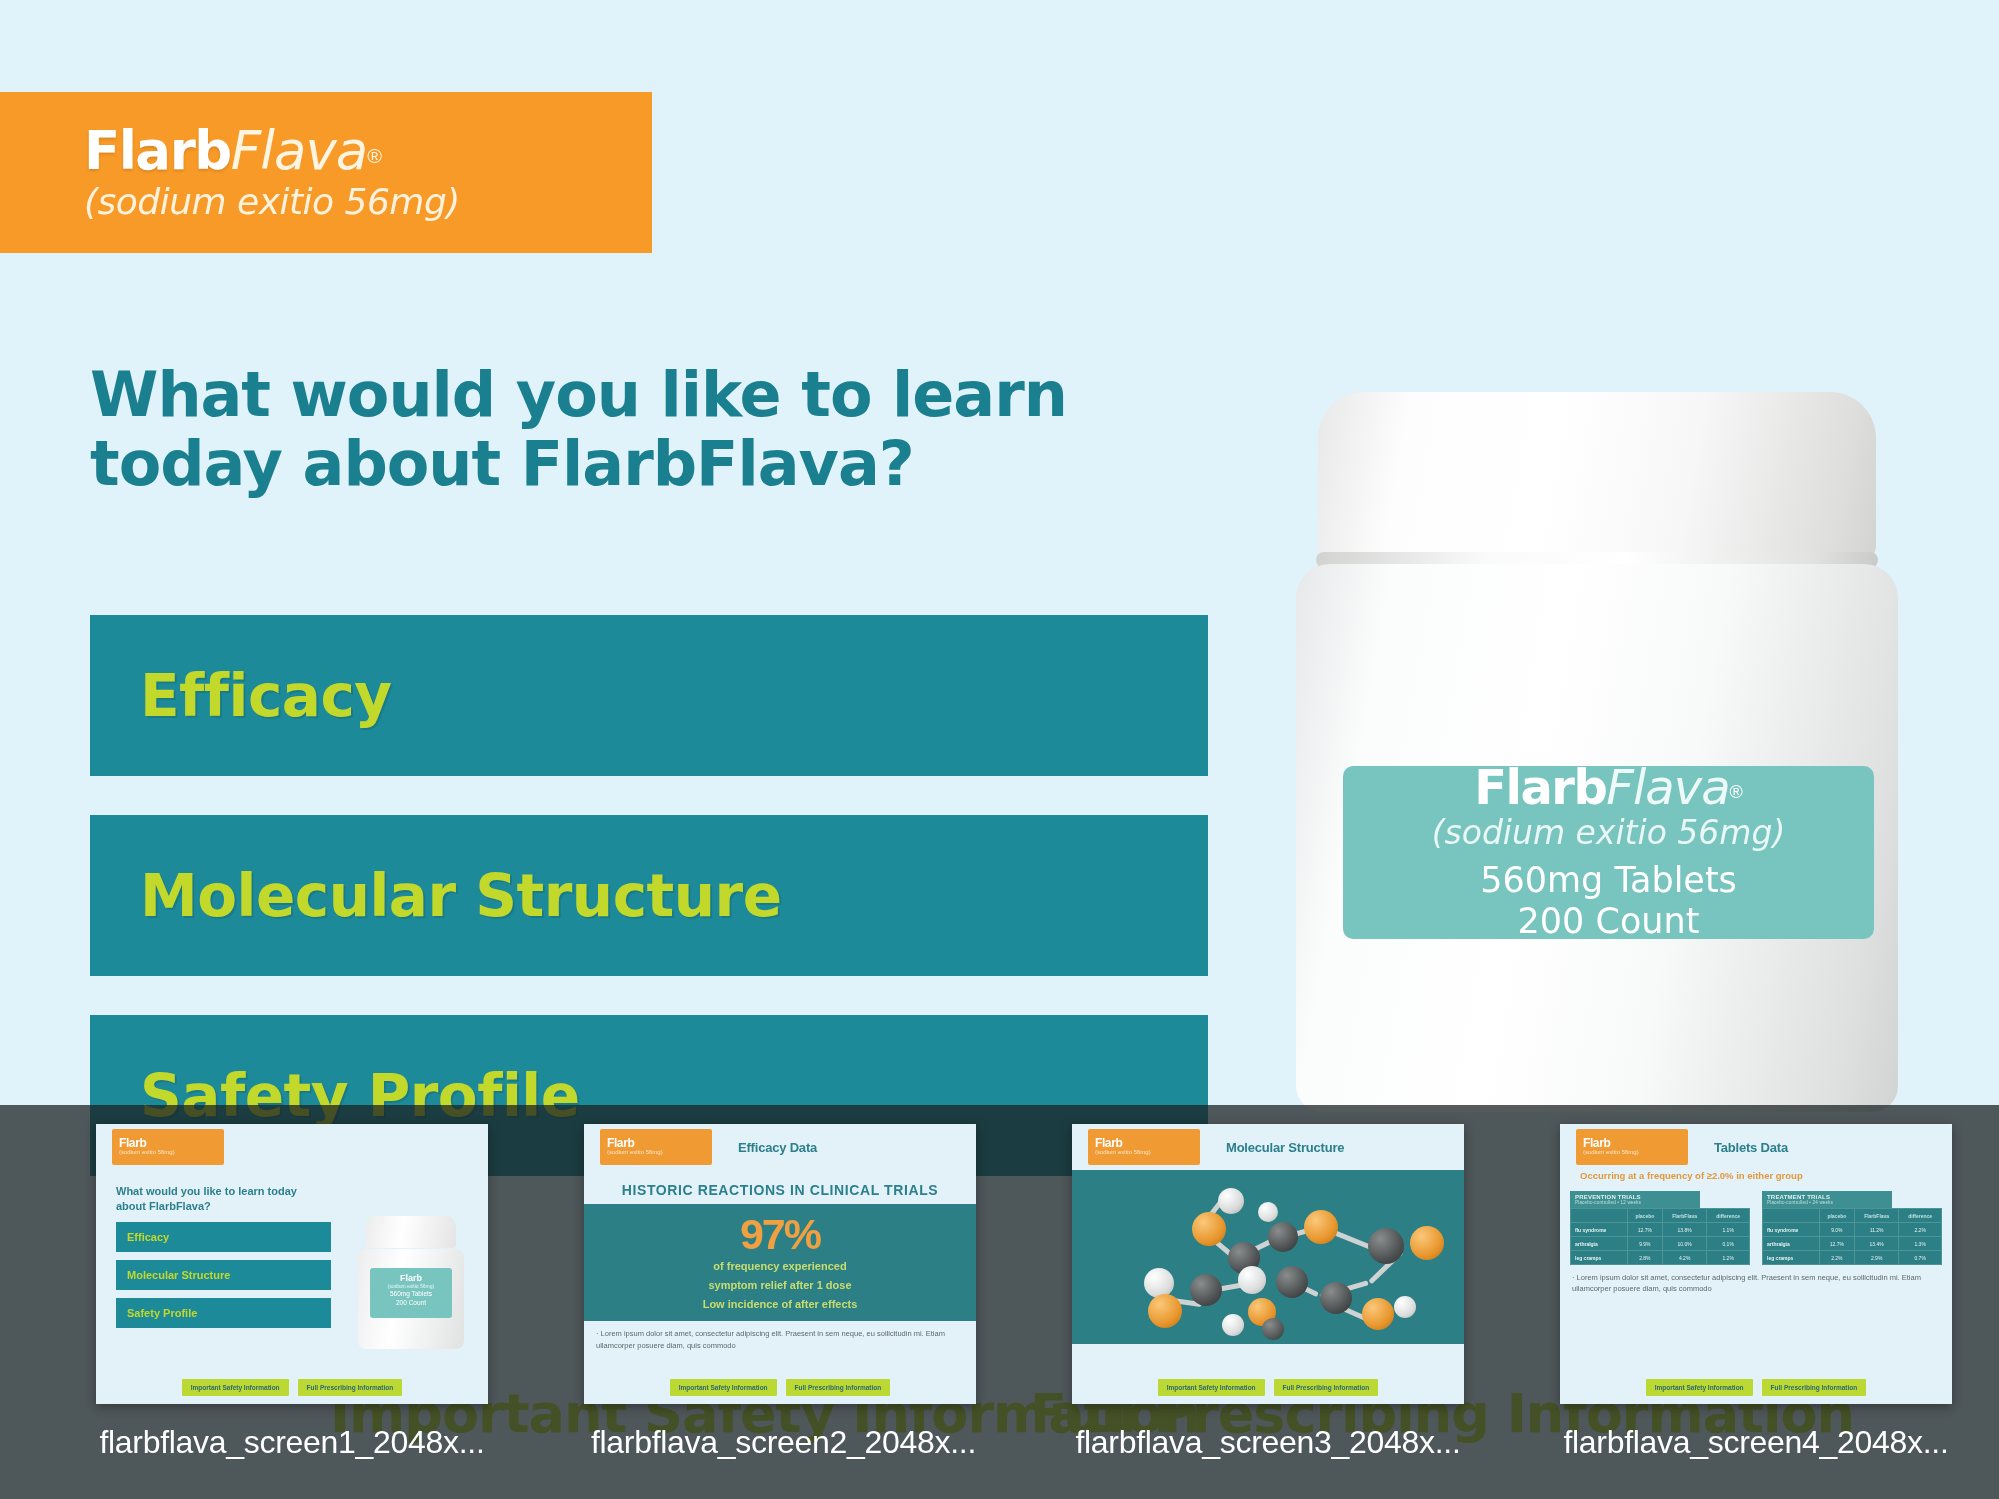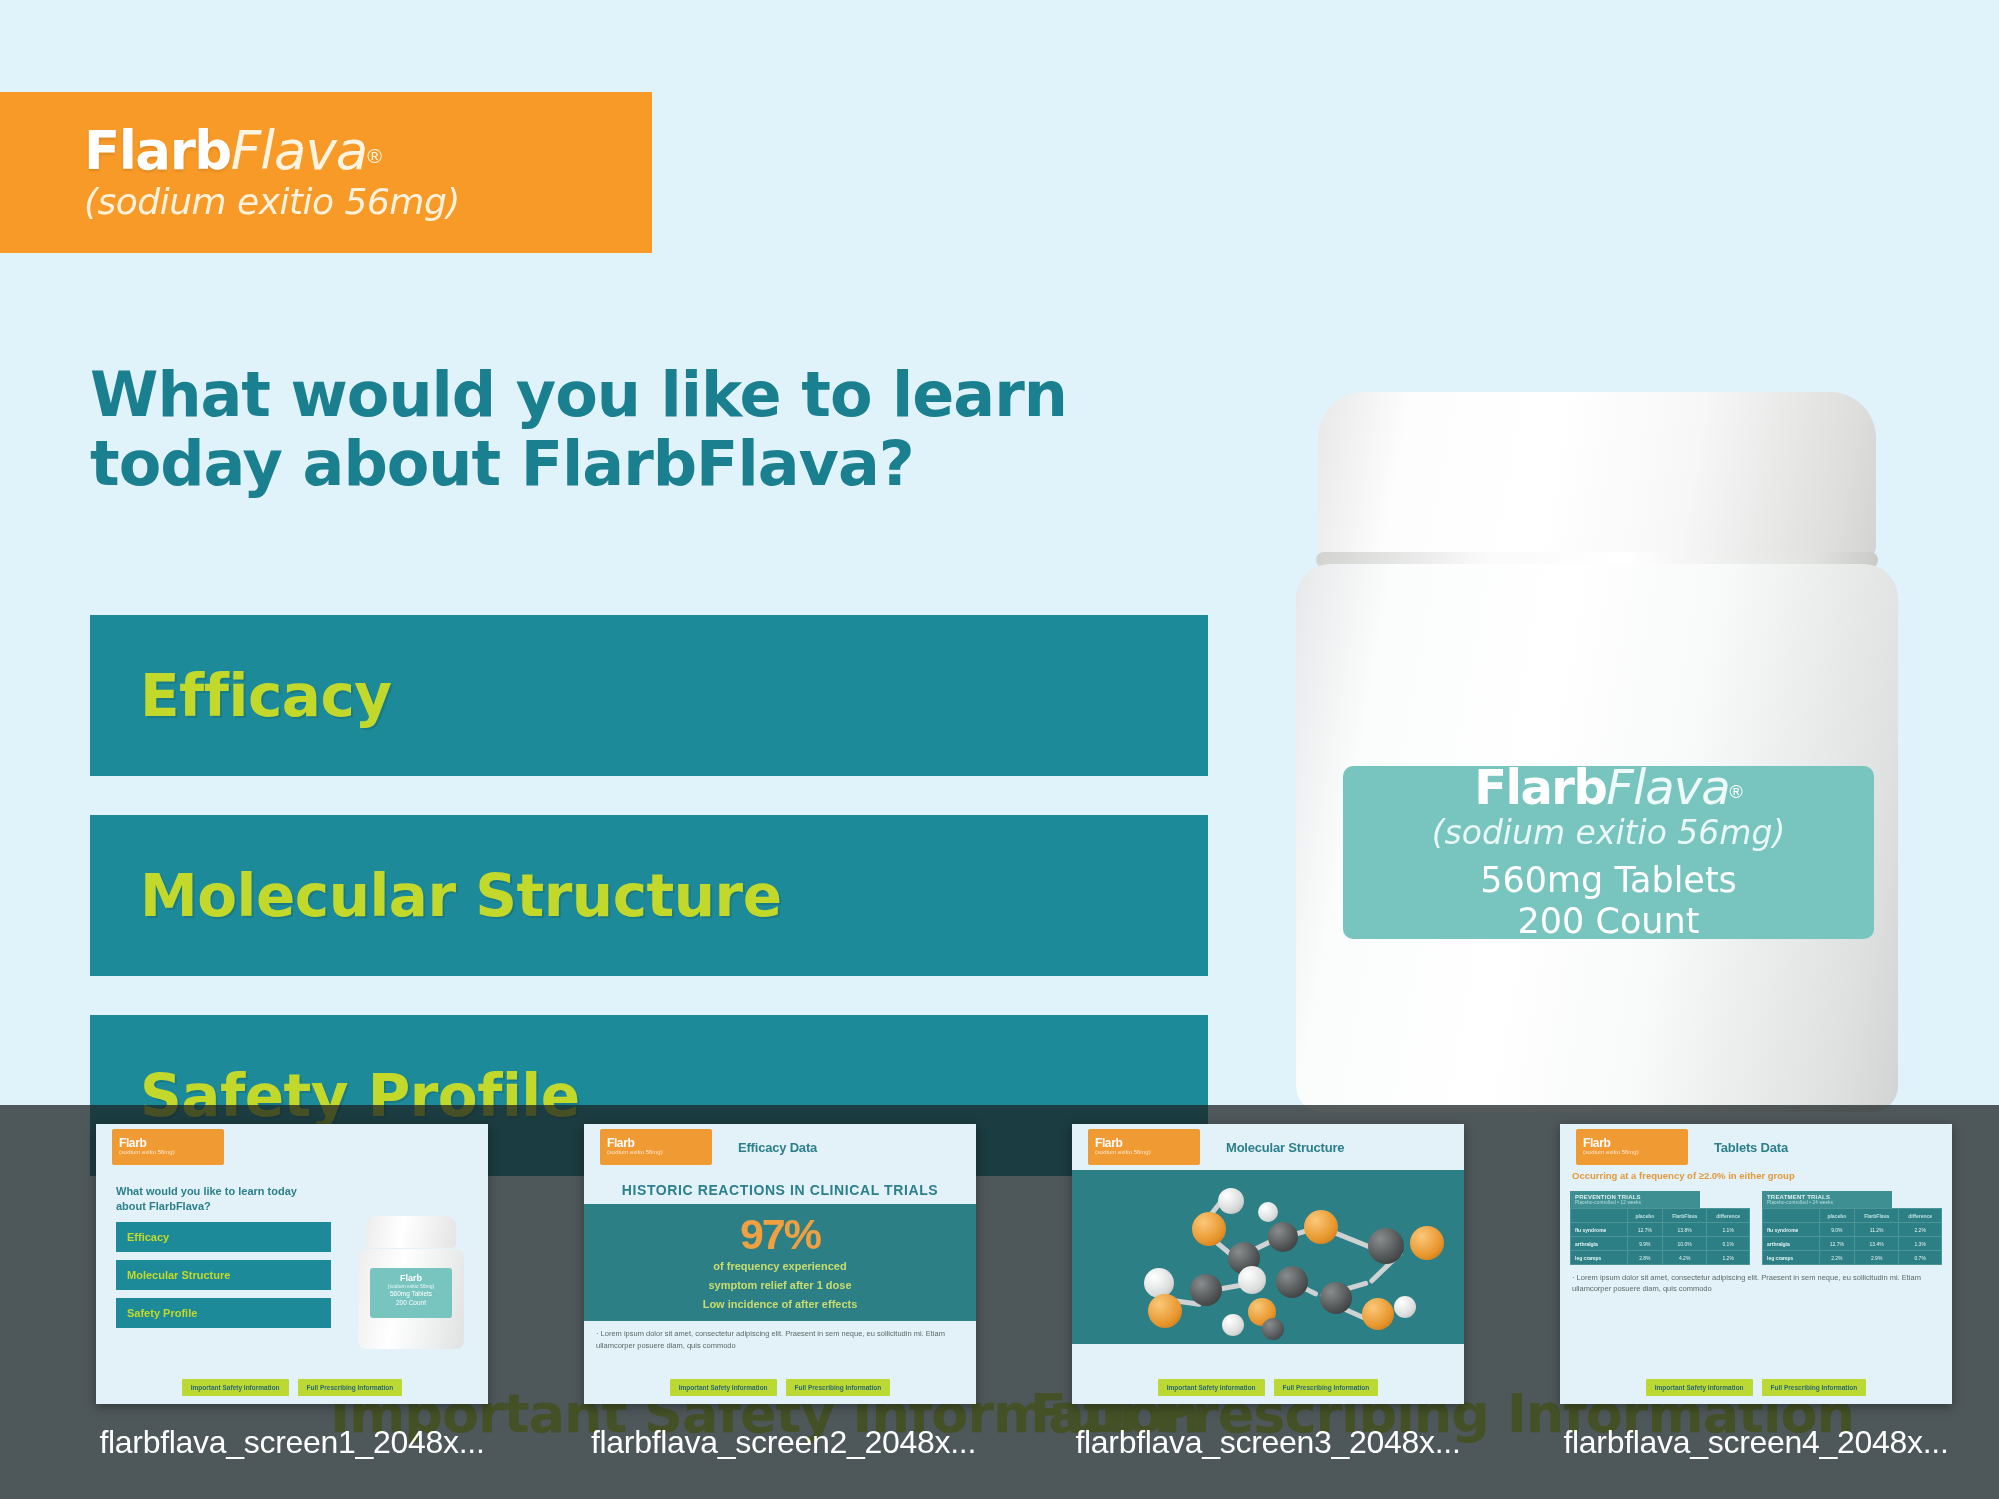--- a/index.html
+++ b/index.html
@@ -142,21 +142,21 @@
   .t-chip-b{ font-size:12px; font-weight:bold; color:#fff; line-height:1; letter-spacing:-.4px; }
   .t-chip-s{ font-size:6px; color:#fde8cd; line-height:1.3; }
   .t-sec{ margin-left:26px; font-size:13px; font-weight:bold; color:#2c7f8d; letter-spacing:-.2px; }
 
   .t-body{ position:absolute; left:0; top:46px; width:100%; bottom:0; }
   .t-title{
     font-size:14px; font-weight:bold; color:#2c7f8d; letter-spacing:.6px;
     text-align:center; padding:12px 10px 6px;
   }
   .t-title.lft{ text-align:left; padding:10px 12px 2px; line-height:1.25; }
-  .t-sub{ font-size:9.5px; font-weight:bold; color:#e2983c; padding:0 12px 6px; }
+  .t-sub{ font-size:9.5px; font-weight:bold; color:#e2983c; padding:0 20px 6px; }
 
   .t-teal{ background:#2d7f86; padding:10px 8px; text-align:center; }
   .t-pct{ font-size:43px; font-weight:bold; color:#f0a040; line-height:.95; letter-spacing:-2px; }
   .t-pct-sub{ font-size:11px; font-weight:bold; color:#c9dd6e; line-height:1.35; margin-top:4px; }
 
   .t-lorem{ font-size:7.5px; color:#5d6a6c; padding:7px 12px 0; line-height:1.5; }
   .t-btns{ position:absolute; bottom:8px; left:0; width:100%; display:flex; gap:9px; justify-content:center; }
   .t-btn{
     background:#bcd832; color:#2c6a74; font-size:6.5px; font-weight:bold;
     padding:5px 9px; border-radius:1px; white-space:nowrap;

